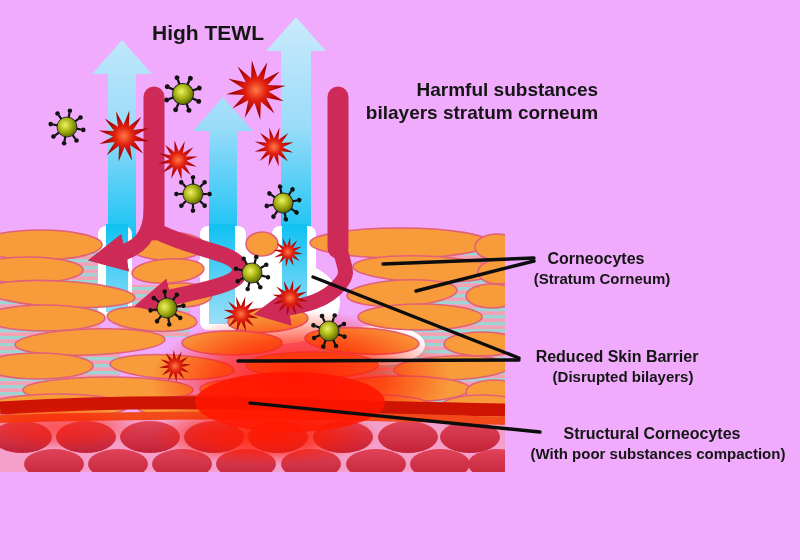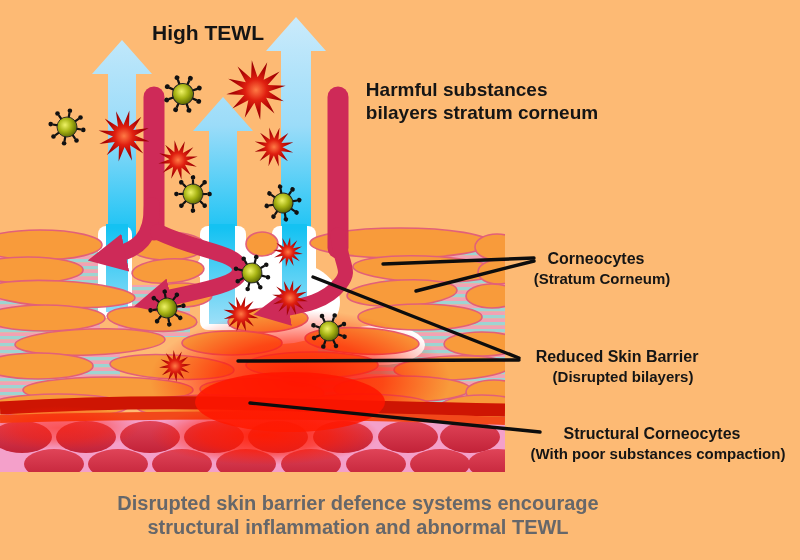--- a/index.html
+++ b/index.html
@@ -1,23 +1,23 @@
 <!DOCTYPE html>
 <html style="--tewl-arrow-top: #C3E8FB; --tewl-arrow-bottom: #00BEF3; --harmful-stream: #CE2A58; --corneocyte-fill: #F89B3B; --corneocyte-outline: #E26079; --bilayer-teal: #9ED4D2; --bilayer-pink: #F2A2B3; --inflammation-red: #FF1A00; --inflammation-band: #CE1503; --dermis-background: #F4A0CA; --dermis-cell: #D8304A; --microbe-green: #A8B414; --star-red: #C00000; --label-text: #151515; --caption-text: #66676A;"><head>
 <meta charset="utf-8">
 <style>
   html,body { margin:0; padding:0; background:#ffffff; }
   .stage {
-    position:relative; width:800px; height:560px; background:#fdba74; overflow:hidden;
+    position:relative; width:800px; height:560px; background:#f0abfc; overflow:hidden;
     font-family:"Liberation Sans", sans-serif;
   }
   svg { position:absolute; left:0; top:0; }
   .t { position:absolute; font-weight:bold; white-space:nowrap; transform:translateX(-50%); }
   .title-text { color:var(--label-text,#151515); font-size:21px; }
-  .harmful { color:var(--label-text,#151515); font-size:19px; text-align:left; line-height:23px; }
+  .harmful { color:var(--label-text,#151515); font-size:19px; text-align:right; line-height:23px; }
   .lbl { text-align:center; color:var(--label-text,#151515); }
   .lbl-title { font-size:16px; line-height:23px; }
   .lbl-sub { font-size:15px; line-height:17px;margin-left:12px; }
   .caption { text-align:center; color:var(--caption-text,#66676A); font-size:20px; line-height:24px; font-weight:bold; }
   
   .cell   { fill:var(--corneocyte-fill,#F89B3B); stroke:var(--corneocyte-outline,#E26079); stroke-width:1.6; }
   .stream { stroke:var(--harmful-stream,#CE2A58); fill:none; }
   .pointer{ stroke:#0d0d0d; stroke-width:3.4; stroke-linecap:round; }
   .dermbg { fill:var(--dermis-background,#F4A0CA); }
 </style>
@@ -229,17 +229,13 @@
   <div class="t lbl" style="left:617px; top:345px;">
     <div class="lbl-title">Reduced Skin Barrier</div>
     <div class="lbl-sub">(Disrupted bilayers)</div>
   </div>
 
   <div class="t lbl" style="left:652px; top:422px;">
     <div class="lbl-title">Structural Corneocytes</div>
     <div class="lbl-sub">(With poor substances compaction)</div>
   </div>
 
-  <div class="t caption" style="left:358px; top:491px;">
-    <div>Disrupted skin barrier defence systems encourage</div>
-    <div>structural inflammation and abnormal TEWL</div>
-  </div>
 </div>
 
 </body></html>

